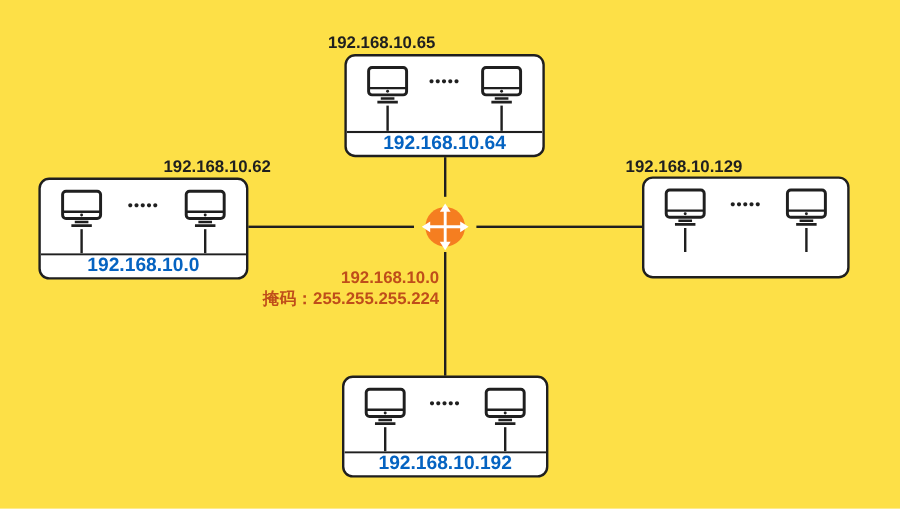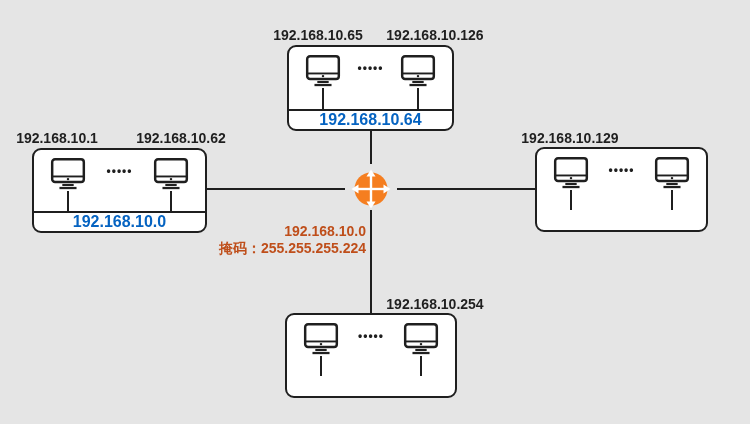--- a/index.html
+++ b/index.html
@@ -1,17 +1,17 @@
 <!DOCTYPE html>
 <html><head>
 <meta charset="utf-8">
 <style>
   html,body{margin:0;padding:0;background:#fff;}
   .canvas{
-    position:relative;width:750px;height:424px;background:#e5e5e5;overflow:hidden;
+    position:relative;width:750px;height:424px;background:#fde047;overflow:hidden;
     font-family:"Liberation Sans","DejaVu Sans",sans-serif;
   }
   .host-label{
     position:absolute;transform:translateX(-50%);
     font-size:14px;font-weight:bold;color:#1f1f1f;white-space:nowrap;
   }
   .box{
     position:absolute;border:2px solid #1f1f1f;border-radius:9px;
     box-sizing:border-box;background:#fff;
   }
@@ -39,21 +39,20 @@
     position:absolute;right:384px;top:223px;text-align:right;
     font-size:14px;line-height:17px;font-weight:bold;color:#BF4E1A;white-space:nowrap;
   }
 </style>
 </head>
 <body>
 
 <div class="canvas">
 
   <span class="host-label" style="left:318px;top:27px">192.168.10.65</span>
-  <span class="host-label" style="left:435px;top:27px">192.168.10.126</span>
   <div class="box" style="left:287px;top:45px;width:167px;height:86px">
     <div class="pcs">
       <div class="pc">
         <svg width="36" height="34" viewBox="0 0 38 34">
             <rect x="2.3" y="1.5" width="33.4" height="24" rx="3" fill="#fff" stroke="#1f1f1f" stroke-width="2.6"></rect>
             <line x1="2.5" y1="19.6" x2="35.5" y2="19.6" stroke="#1f1f1f" stroke-width="2"></line>
             <circle cx="19" cy="22.4" r="1.3" fill="#1f1f1f"></circle>
             <line x1="13" y1="28.6" x2="25" y2="28.6" stroke="#1f1f1f" stroke-width="2.2"></line>
             <line x1="10" y1="31.8" x2="28" y2="31.8" stroke="#1f1f1f" stroke-width="2.4"></line>
           </svg>
@@ -69,21 +68,20 @@
           </svg>
         <div class="connector"></div>
       </div>
     </div>
     <div class="dots">•••••</div>
     <div class="bar">
         <span>192.168.10.64</span>
       </div>
   </div>
 
-  <span class="host-label" style="left:57px;top:130px">192.168.10.1</span>
   <span class="host-label" style="left:181px;top:130px">192.168.10.62</span>
   <div class="box" style="left:32px;top:148px;width:175px;height:85px">
     <div class="pcs">
       <div class="pc">
         <svg width="36" height="34" viewBox="0 0 38 34">
             <rect x="2.3" y="1.5" width="33.4" height="24" rx="3" fill="#fff" stroke="#1f1f1f" stroke-width="2.6"></rect>
             <line x1="2.5" y1="19.6" x2="35.5" y2="19.6" stroke="#1f1f1f" stroke-width="2"></line>
             <circle cx="19" cy="22.4" r="1.3" fill="#1f1f1f"></circle>
             <line x1="13" y1="28.6" x2="25" y2="28.6" stroke="#1f1f1f" stroke-width="2.2"></line>
             <line x1="10" y1="31.8" x2="28" y2="31.8" stroke="#1f1f1f" stroke-width="2.4"></line>
@@ -127,21 +125,20 @@
             <circle cx="19" cy="22.4" r="1.3" fill="#1f1f1f"></circle>
             <line x1="13" y1="28.6" x2="25" y2="28.6" stroke="#1f1f1f" stroke-width="2.2"></line>
             <line x1="10" y1="31.8" x2="28" y2="31.8" stroke="#1f1f1f" stroke-width="2.4"></line>
           </svg>
         <div class="connector"></div>
       </div>
     </div>
     <div class="dots">•••••</div>
   </div>
 
-  <span class="host-label" style="left:435px;top:296px">192.168.10.254</span>
   <div class="box" style="left:285px;top:313px;width:172px;height:85px">
     <div class="pcs">
       <div class="pc">
         <svg width="36" height="34" viewBox="0 0 38 34">
             <rect x="2.3" y="1.5" width="33.4" height="24" rx="3" fill="#fff" stroke="#1f1f1f" stroke-width="2.6"></rect>
             <line x1="2.5" y1="19.6" x2="35.5" y2="19.6" stroke="#1f1f1f" stroke-width="2"></line>
             <circle cx="19" cy="22.4" r="1.3" fill="#1f1f1f"></circle>
             <line x1="13" y1="28.6" x2="25" y2="28.6" stroke="#1f1f1f" stroke-width="2.2"></line>
             <line x1="10" y1="31.8" x2="28" y2="31.8" stroke="#1f1f1f" stroke-width="2.4"></line>
           </svg>
@@ -152,20 +149,23 @@
             <rect x="2.3" y="1.5" width="33.4" height="24" rx="3" fill="#fff" stroke="#1f1f1f" stroke-width="2.6"></rect>
             <line x1="2.5" y1="19.6" x2="35.5" y2="19.6" stroke="#1f1f1f" stroke-width="2"></line>
             <circle cx="19" cy="22.4" r="1.3" fill="#1f1f1f"></circle>
             <line x1="13" y1="28.6" x2="25" y2="28.6" stroke="#1f1f1f" stroke-width="2.2"></line>
             <line x1="10" y1="31.8" x2="28" y2="31.8" stroke="#1f1f1f" stroke-width="2.4"></line>
           </svg>
         <div class="connector"></div>
       </div>
     </div>
     <div class="dots">•••••</div>
+    <div class="bar">
+        <span>192.168.10.192</span>
+      </div>
   </div>
 
   <div class="line" style="left:207px;top:188px;width:138px;height:2px"></div>
   <div class="line" style="left:397px;top:188px;width:138px;height:2px"></div>
   <div class="line" style="left:370px;top:131px;width:2px;height:33px"></div>
   <div class="line" style="left:370px;top:210px;width:2px;height:103px"></div>
 
   <div class="router">
     <svg width="44" height="44" viewBox="0 0 44 44">
       <circle cx="22" cy="22" r="16.5" fill="#F57E20"></circle>

